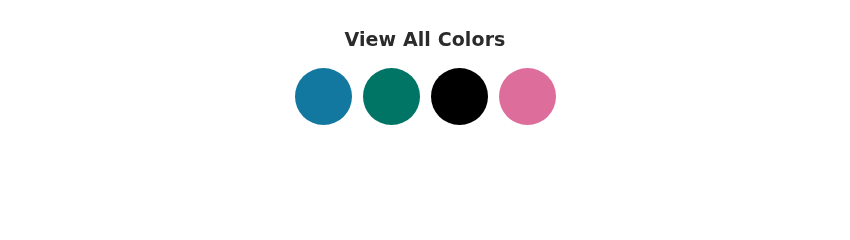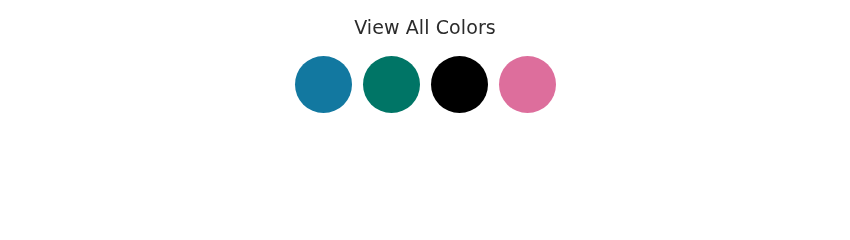--- a/index.html
+++ b/index.html
@@ -27,23 +27,23 @@
     position: absolute;
     left: 0;
     top: 0;
     width: 850px;
     display: flex;
     flex-direction: column;
     align-items: center;
   }
 
   .palette-title {
-    margin-top: 14px;
+    margin-top: 26px;
     font-size: 19px;
-    font-weight: 400;
+    font-weight: 700;
     line-height: 26px;
     color: #2b2b2b;
     letter-spacing: 0.1px;
     text-align: right;
     white-space: nowrap;
   }
 
   .swatch-row {
     margin-top: 16px;
     display: flex;

